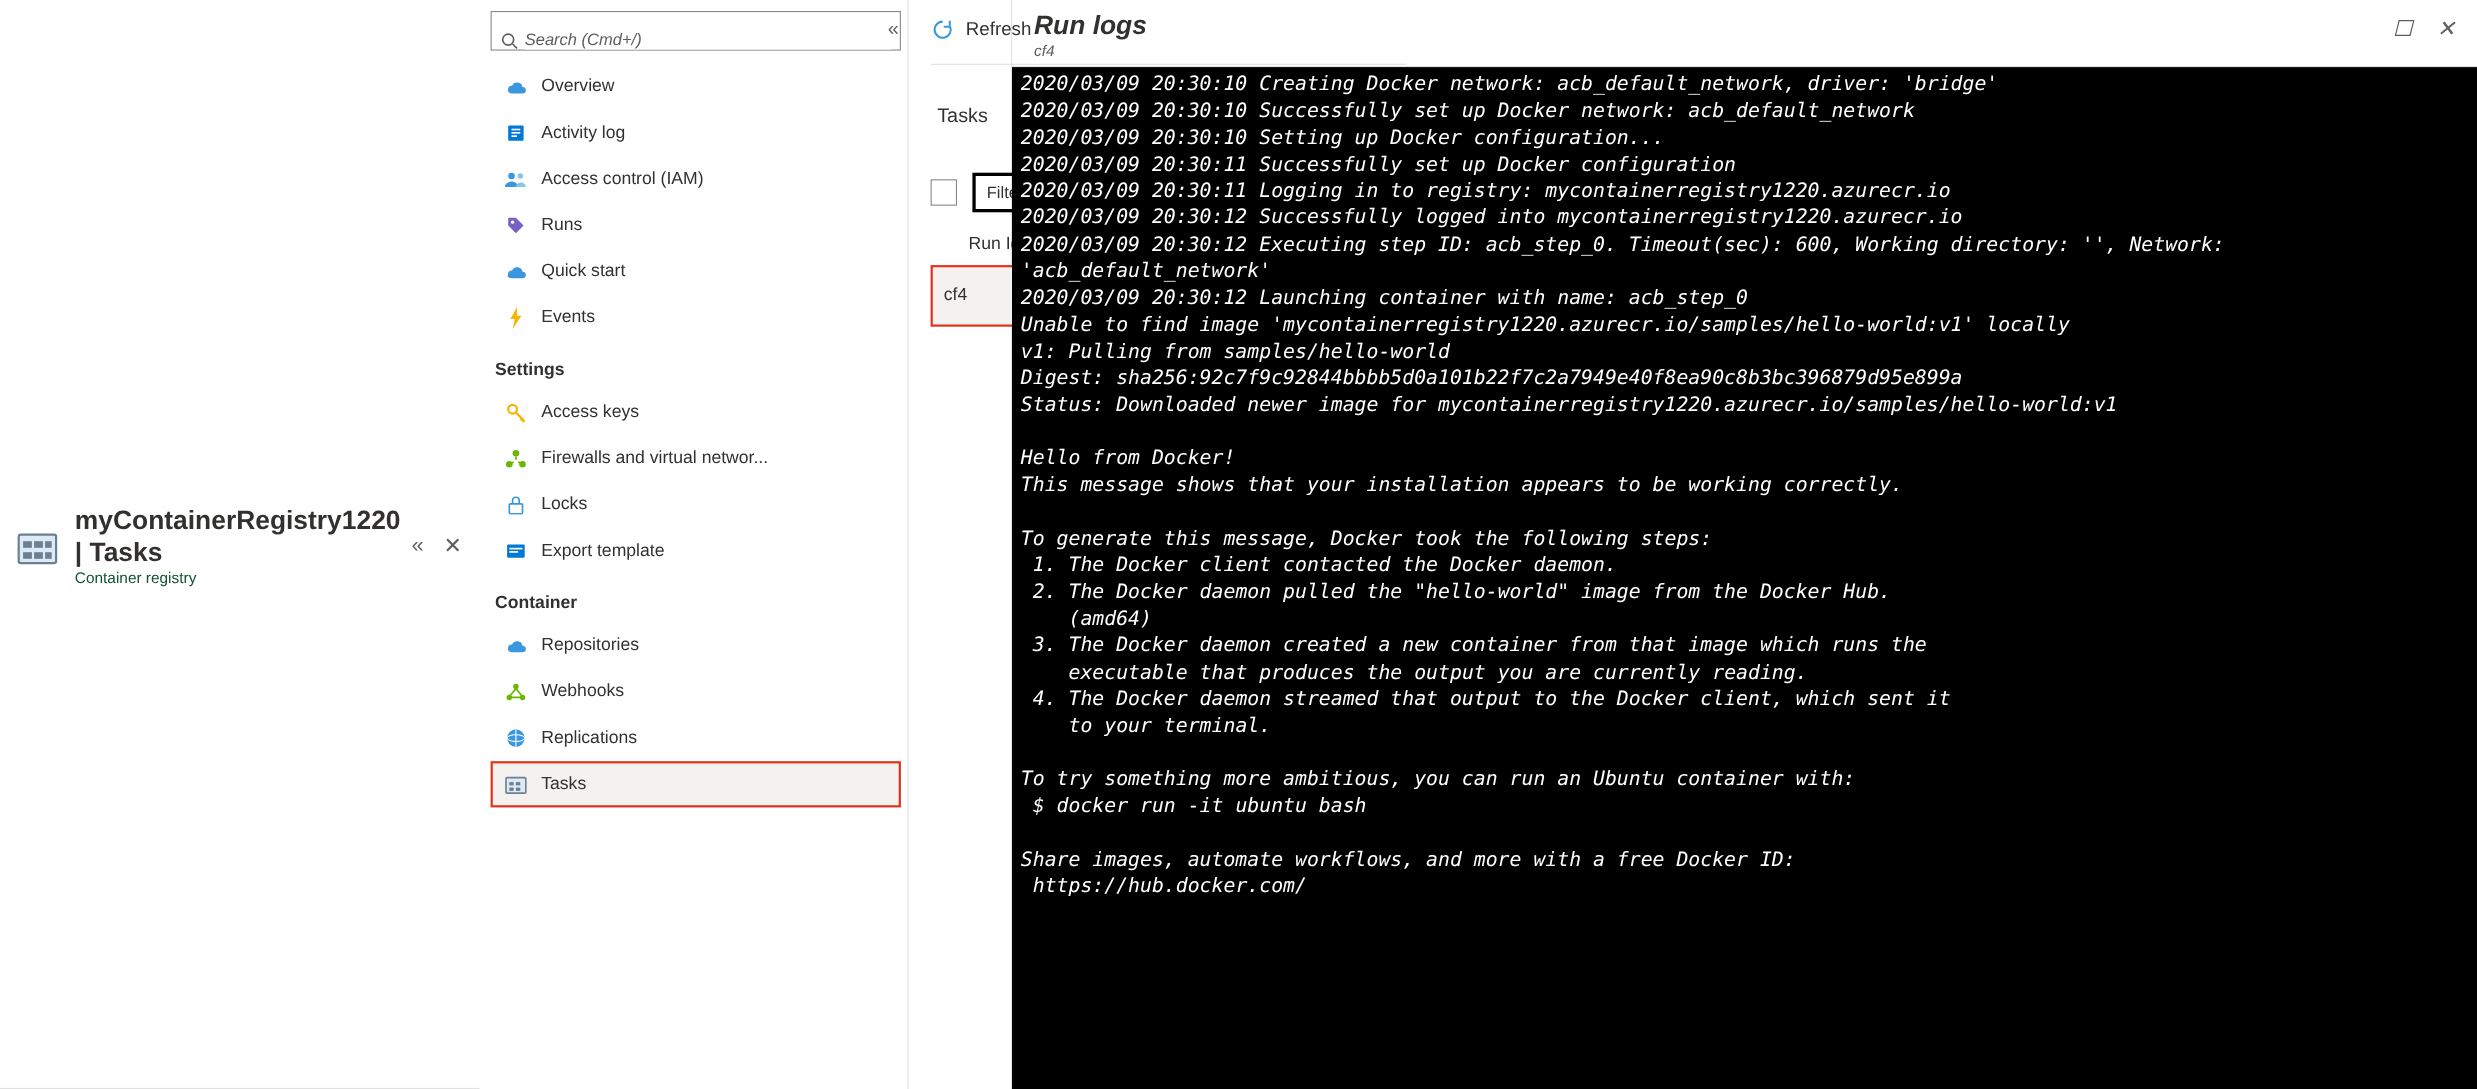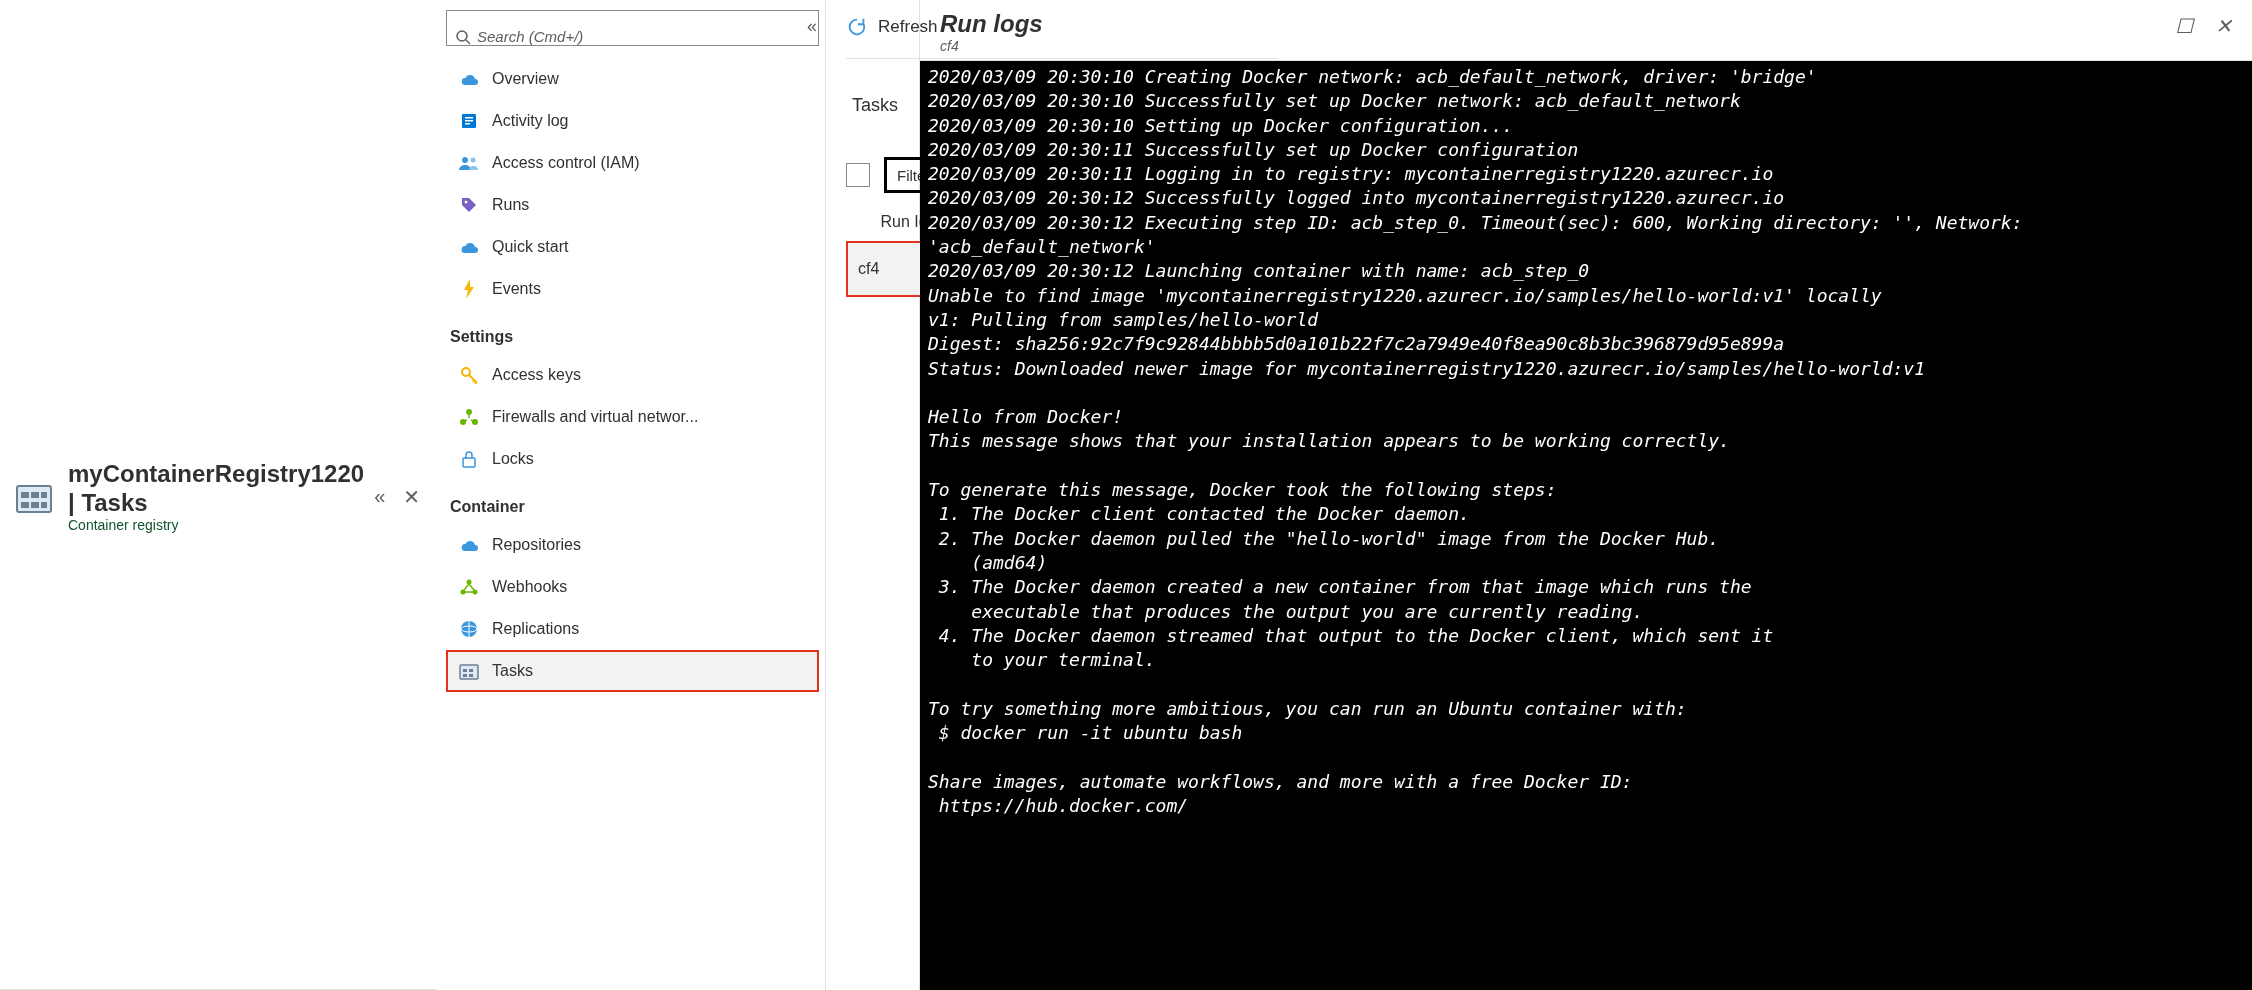--- a/index.html
+++ b/index.html
@@ -335,20 +335,30 @@
       </div>
       <div class="nav-item">
         <span class="nav-icon">
             <svg width="16" height="18" viewBox="0 0 16 18">
               <rect x="2" y="8" width="12" height="9" rx="1" fill="none" stroke="#3a96dd" stroke-width="1.5"></rect>
               <path d="M5 8V5a3 3 0 0 1 6 0v3" fill="none" stroke="#3a96dd" stroke-width="1.5"></path>
             </svg>
           </span>
         <span>Locks</span>
       </div>
+      <div class="nav-item">
+        <span class="nav-icon">
+            <svg width="18" height="16" viewBox="0 0 18 16">
+              <rect x="1" y="2" width="16" height="12" rx="1" fill="#0078d4"></rect>
+              <rect x="3" y="5" width="12" height="1.5" fill="#fff"></rect>
+              <rect x="3" y="8" width="8" height="1.5" fill="#fff"></rect>
+            </svg>
+          </span>
+        <span>Export template</span>
+      </div>
 
       <div class="nav-section">Container</div>
 
       <div class="nav-item">
         <span class="nav-icon">
             <svg width="20" height="14" viewBox="0 0 20 14">
               <path d="M6 13h10a3 3 0 0 0 0-6 5 5 0 0 0-9.5-1A3.5 3.5 0 0 0 6 13z" fill="#3a96dd"></path>
             </svg>
           </span>
         <span>Repositories</span>

